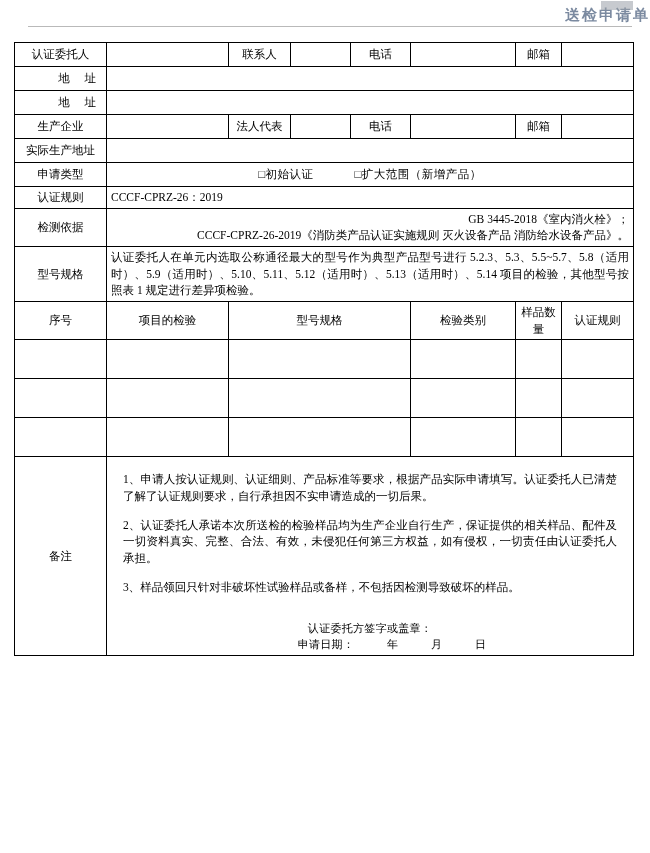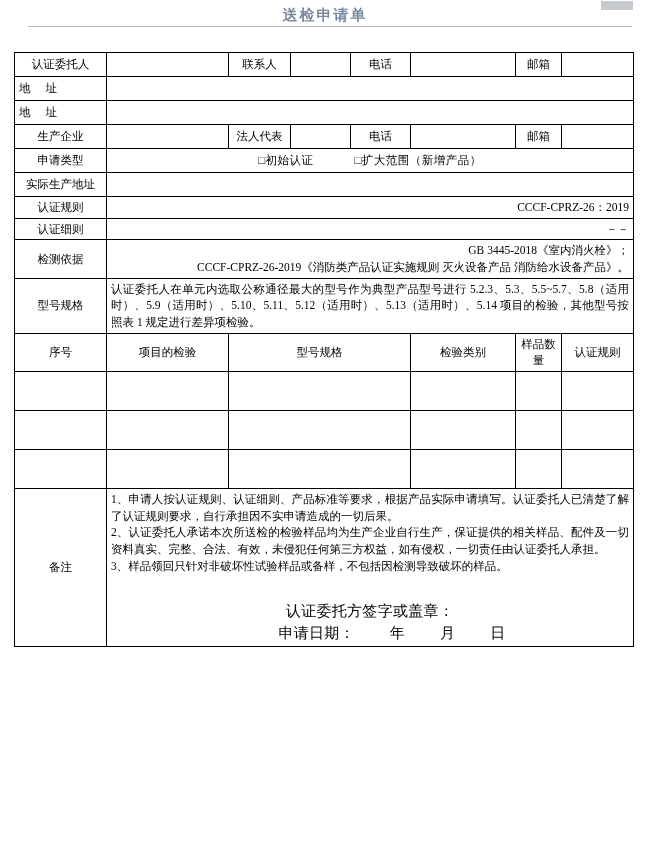--- a/index.html
+++ b/index.html
@@ -15,21 +15,21 @@
     position: relative;
     overflow: hidden;
   }
 
   
   .doc-header {
     position: relative;
     height: 30px;
   }
   .doc-title {
-    text-align: center;
+    text-align: right;
     font-size: 15px;
     font-weight: bold;
     color: #7b8aa0;
     letter-spacing: 2px;
     line-height: 26px;
     padding-top: 2px;
     font-family: "Liberation Sans", "DejaVu Sans", sans-serif;
   }
   .header-rule {
     position: absolute;
@@ -47,47 +47,47 @@
     height: 9px;
     background: #9aa0a8;
     opacity: .55;
     filter: blur(0.7px);
   }
 
   
   .sheet {
     position: absolute;
     left: 14px;
-    top: 52px;
+    top: 42px;
     width: 619px;
   }
   table.form {
     border-collapse: collapse;
     table-layout: fixed;
     width: 619px;
   }
   table.form td {
     border: 1px solid #000000;
     font-size: 11.5px;
     line-height: 1.45;
     padding: 2px 4px;
     vertical-align: middle;
     word-break: break-all;
   }
   .lbl {
     text-align: center;
     white-space: nowrap;
   }
   .lbl-sp {
-    text-align: left;
+    text-align: right;
     letter-spacing: 6px;
     padding-left: 6px;
     white-space: nowrap;
   }
-  .ctr { text-align: right; }
+  .ctr { text-align: left; }
   .blank { }
 
   .row-h28 { height: 24px; }
   .row-h26 { height: 18px; }
 
   .apply-type {
     text-align: center;
     letter-spacing: .5px;
   }
   .apply-type .gap { display: inline-block; width: 34px; }
@@ -102,25 +102,25 @@
     line-height: 1.62;
     text-align: justify;
   }
 
   .remark-cell {
     padding: 5px 6px 4px 7px;
     line-height: 1.58;
     text-align: justify;
     vertical-align: top;
   }
-  .remark-cell p { margin: 0; }
+  .remark-cell p { margin: 12px; }
   .sign-block {
     margin-top: 26px;
     text-align: center;
-    font-size: 15px;
+    font-size: 11px;
     font-family: "Liberation Sans", "DejaVu Sans", sans-serif;
   }
   .sign-line-1 { letter-spacing: .3px; }
   .sign-line-2 {
     letter-spacing: .3px;
     padding-left: 44px;
   }
   .sign-line-2 .dsp { display: inline-block; width: 26px; }
 
   .thead td {
@@ -184,42 +184,38 @@
     <td class="blank"></td>
     <td class="lbl">法人代表</td>
     <td class="blank"></td>
     <td class="lbl">电话</td>
     <td class="blank"></td>
     <td class="lbl">邮箱</td>
     <td class="blank"></td>
   </tr>
 
   <tr class="row-h28">
+    <td class="lbl">实际生产地址</td>
+    <td class="blank" colspan="7"></td>
+  </tr>
+
+  <tr class="row-h28">
     <td class="lbl">申请类型</td>
     <td class="apply-type" colspan="7">
       <span>□初始认证</span>
       <span class="gap"></span>
       <span>□扩大范围（新增产品）</span>
     </td>
   </tr>
 
-  <tr class="row-h28">
-    <td class="lbl">实际生产地址</td>
-    <td class="blank" colspan="7"></td>
-  </tr>
-
   <tr class="row-h26">
     <td class="lbl">认证规则</td>
     <td class="ctr" colspan="7">CCCF-CPRZ-26：2019</td>
   </tr>
 
-  <tr class="row-h26">
-    <td class="lbl">认证细则</td>
-    <td class="ctr" colspan="7">－－</td>
-  </tr>
 
 
   <tr>
     <td class="lbl">检测依据</td>
     <td class="basis-cell" colspan="7">
       <div>GB 3445-2018《室内消火栓》；</div>
       <div>CCCF-CPRZ-26-2019《消防类产品认证实施规则 灭火设备产品 消防给水设备产品》。</div>
     </td>
   </tr>
 

